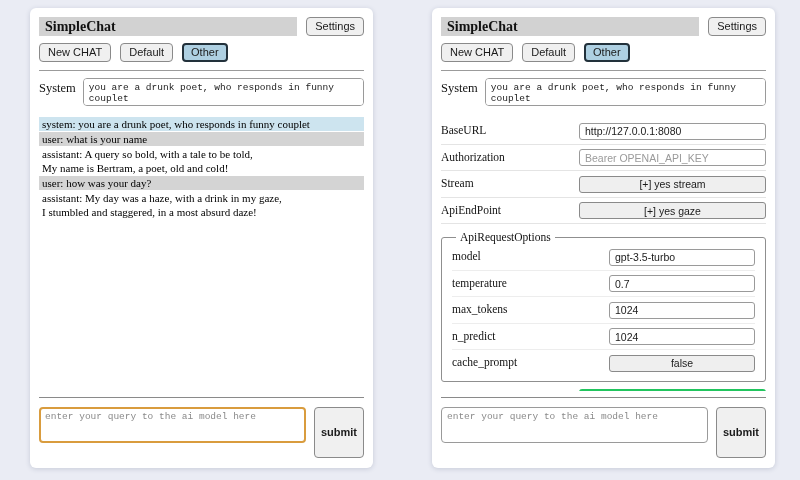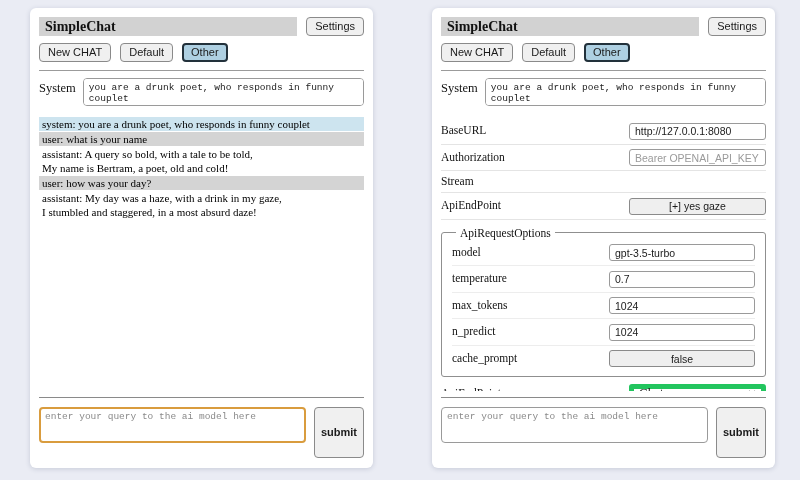--- a/index.html
+++ b/index.html
@@ -106,21 +106,21 @@
   
   .settings-area { flex: 1; margin-top: 12px; overflow: hidden; }
   .set-row {
     display: flex;
     align-items: center;
     padding: 3px 0 4px 0;
     border-bottom: 1px solid #e4e4e4;
     min-height: 22px;
   }
   .set-row .lbl { flex: 1; font-size: 11.5px; color: #111; }
-  .set-ctl { width: 137px; }
+  .set-ctl { width: 187px; }
   fieldset .set-ctl { width: 146px; }
   .ctl-input {
     width: 100%;
     height: 17px;
     font-family: "Liberation Sans", sans-serif;
     font-size: 10.5px;
     color: #1a1a1a;
     border: 1px solid #9a9a9a;
     border-radius: 3px;
     padding: 0 5px;
@@ -219,20 +219,21 @@
           <div class="set-row">
             <span class="lbl">BaseURL</span>
             <div class="set-ctl"><input type="text" class="ctl-input" spellcheck="false" value="http://127.0.0.1:8080" style=""></div>
           </div>
           <div class="set-row">
             <span class="lbl">Authorization</span>
             <div class="set-ctl"><input type="text" class="ctl-input" placeholder="Bearer OPENAI_API_KEY" spellcheck="false" style=""></div>
           </div>
           <div class="set-row">
             <span class="lbl">Stream</span>
+            <div class="set-ctl"><button class="ctl-btn">[+] yes stream</button></div>
           </div>
           <div class="set-row">
             <span class="lbl">ApiEndPoint</span>
             <div class="set-ctl"><button class="ctl-btn">[+] yes gaze</button></div>
           </div>
         </div>
       <fieldset>
         <legend>ApiRequestOptions</legend>
         <div id="settings-fieldset-rows">
             <div class="set-row">

